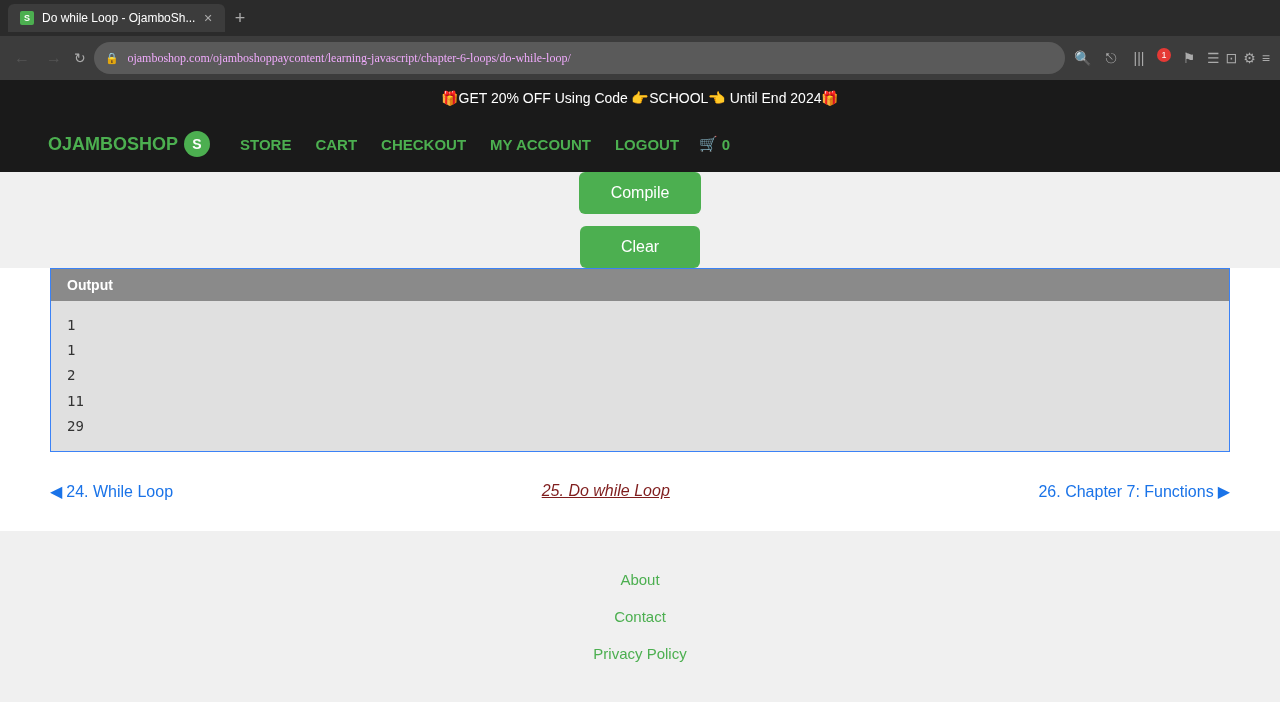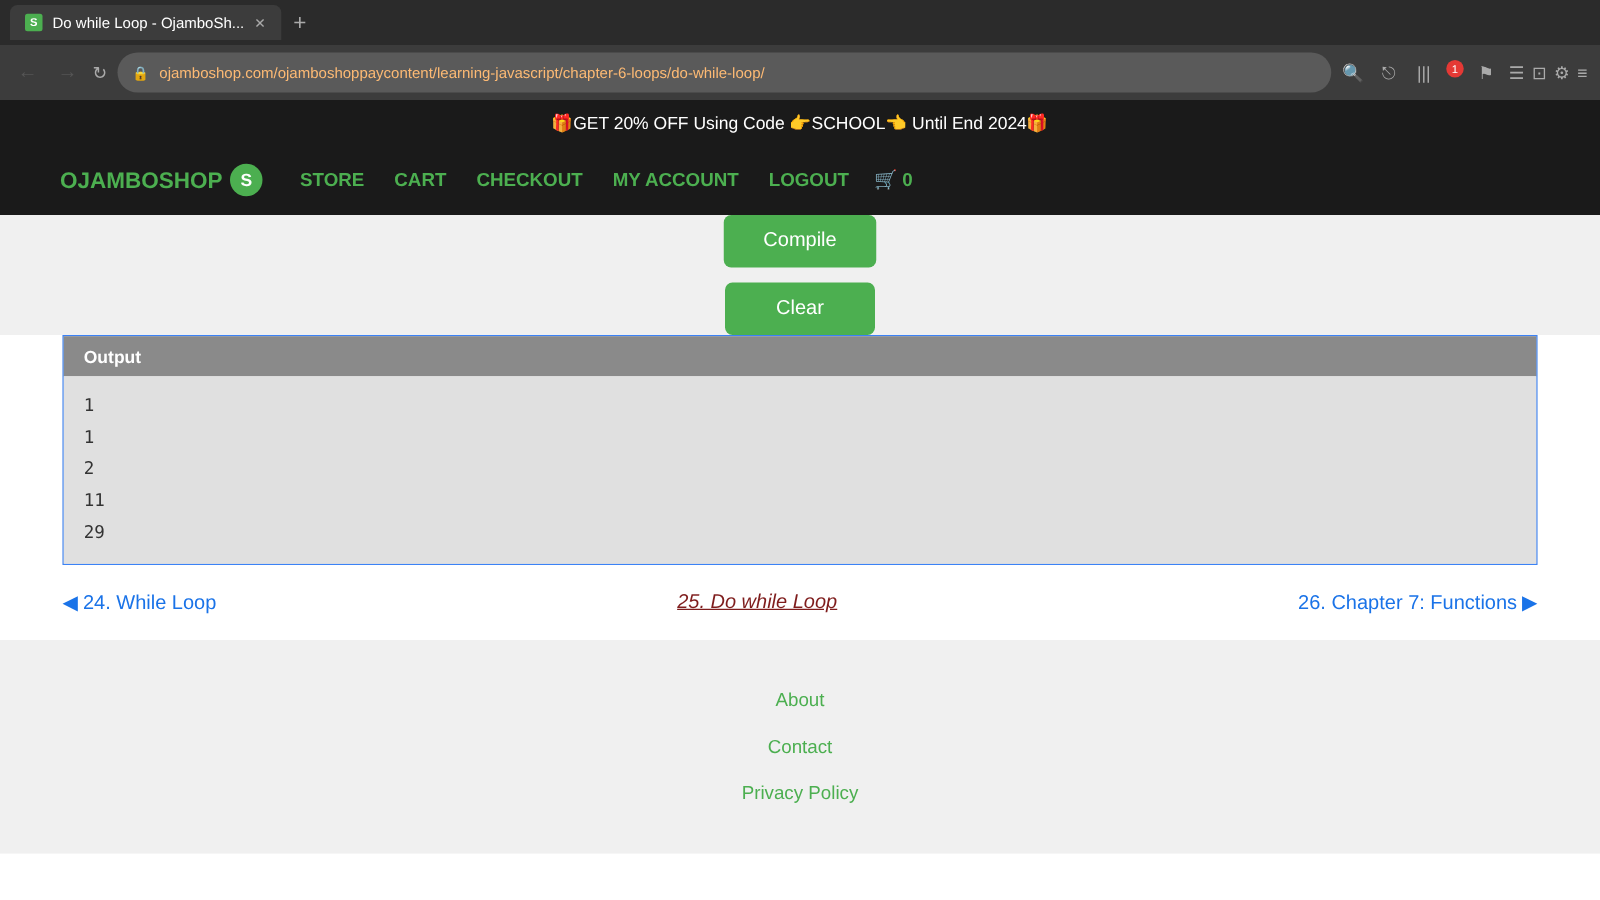--- a/index.html
+++ b/index.html
@@ -77,21 +77,21 @@
       border-radius: 20px;
       height: 32px;
       display: flex;
       align-items: center;
       padding: 0 12px;
       gap: 8px;
       color: #fff;
       font-size: 13px;
     }
     .address-bar .lock-icon { color: #aaa; font-size: 11px; }
-    .address-bar .url-text { color: #fdba74; font-size: 12px; }
+    .address-bar .url-text { color: #f0abfc; font-size: 12px; font-family: Liberation Serif, serif; }
     .browser-extras {
       display: flex;
       gap: 8px;
       color: #aaa;
       font-size: 14px;
     }
     .ext-icon {
       width: 20px;
       height: 20px;
       display: flex;
@@ -230,21 +230,21 @@
       color: #333;
       line-height: 1.8;
       background: #e0e0e0;
     }
 
     
     .lesson-nav {
       display: flex;
       justify-content: space-between;
       align-items: center;
-      padding: 20px 50px;
+      padding: 30px 50px;
     }
     .lesson-prev {
       color: #1a73e8;
       text-decoration: none;
       font-size: 16px;
       cursor: pointer;
     }
     .lesson-current {
       color: #7f1d1d;
       text-decoration: underline;

